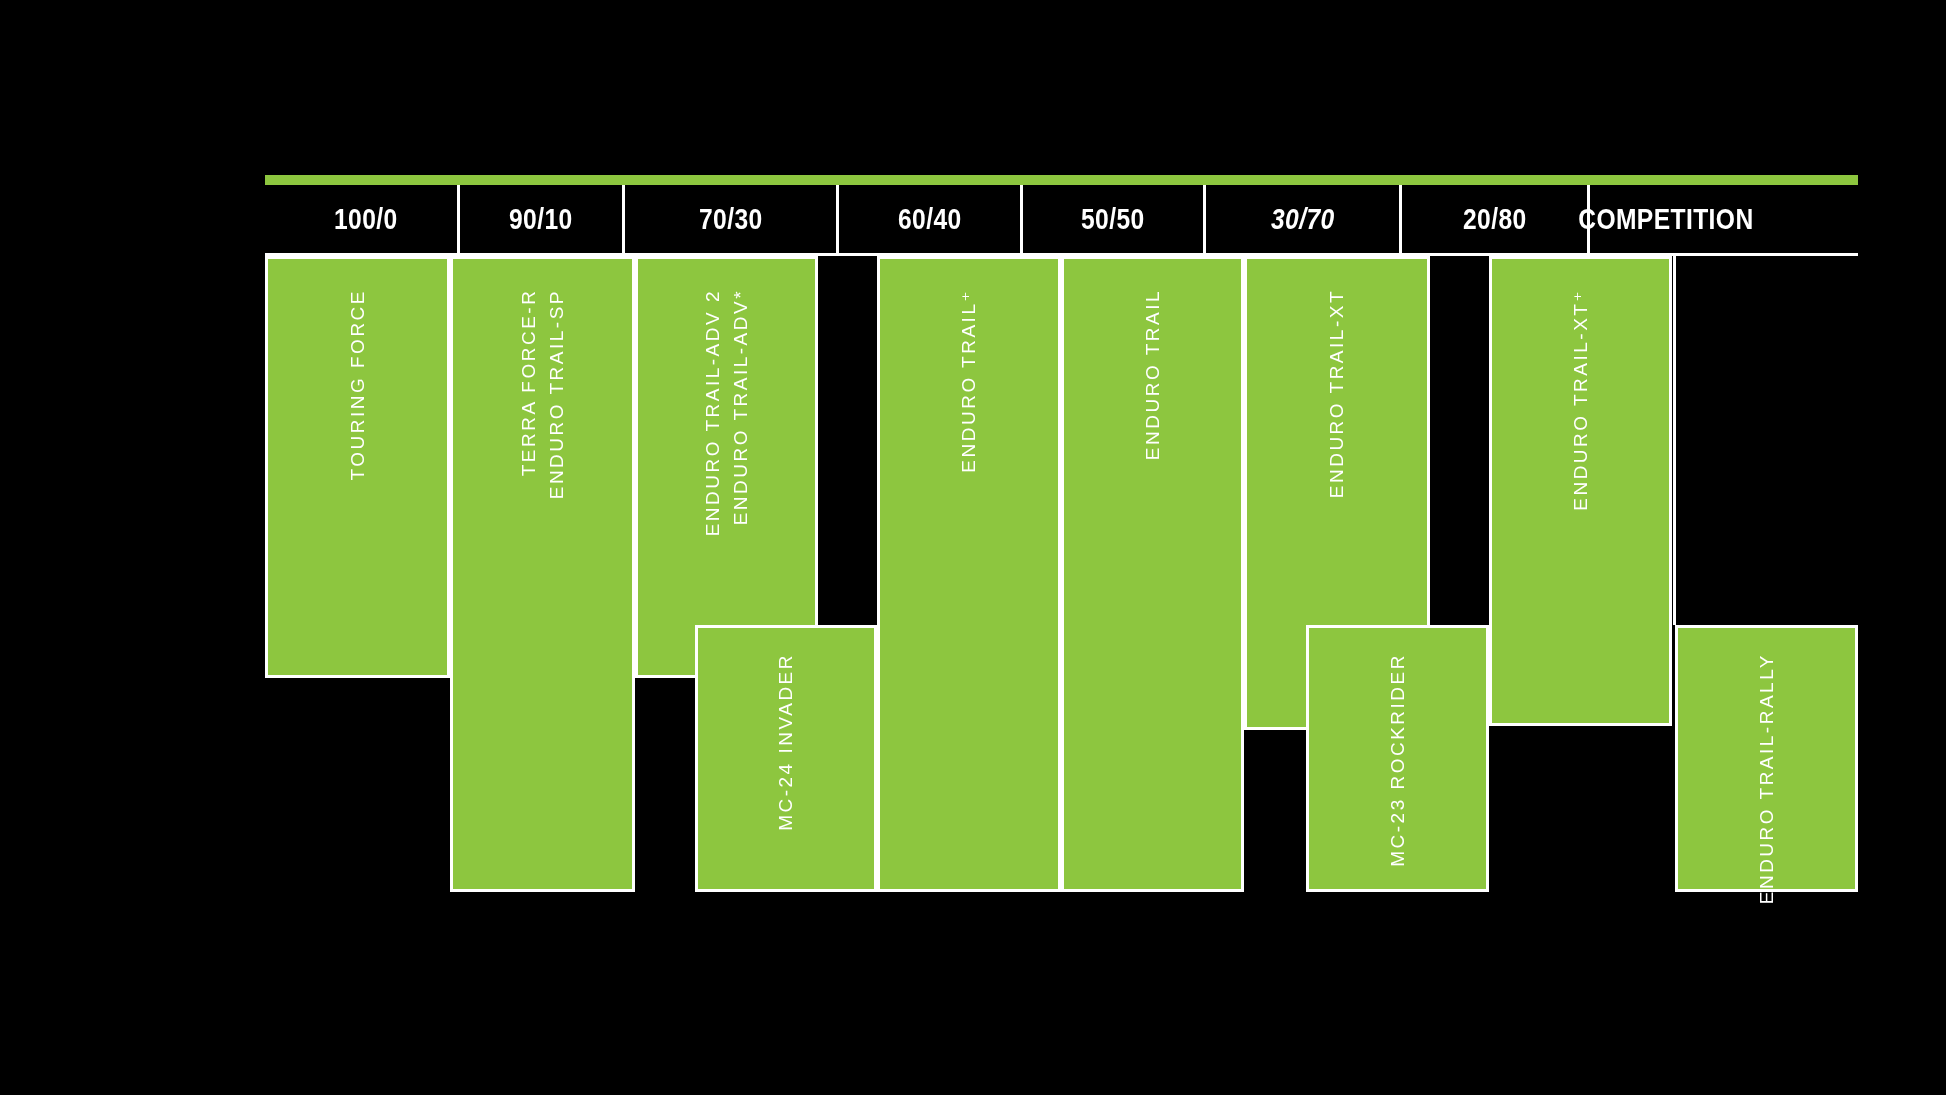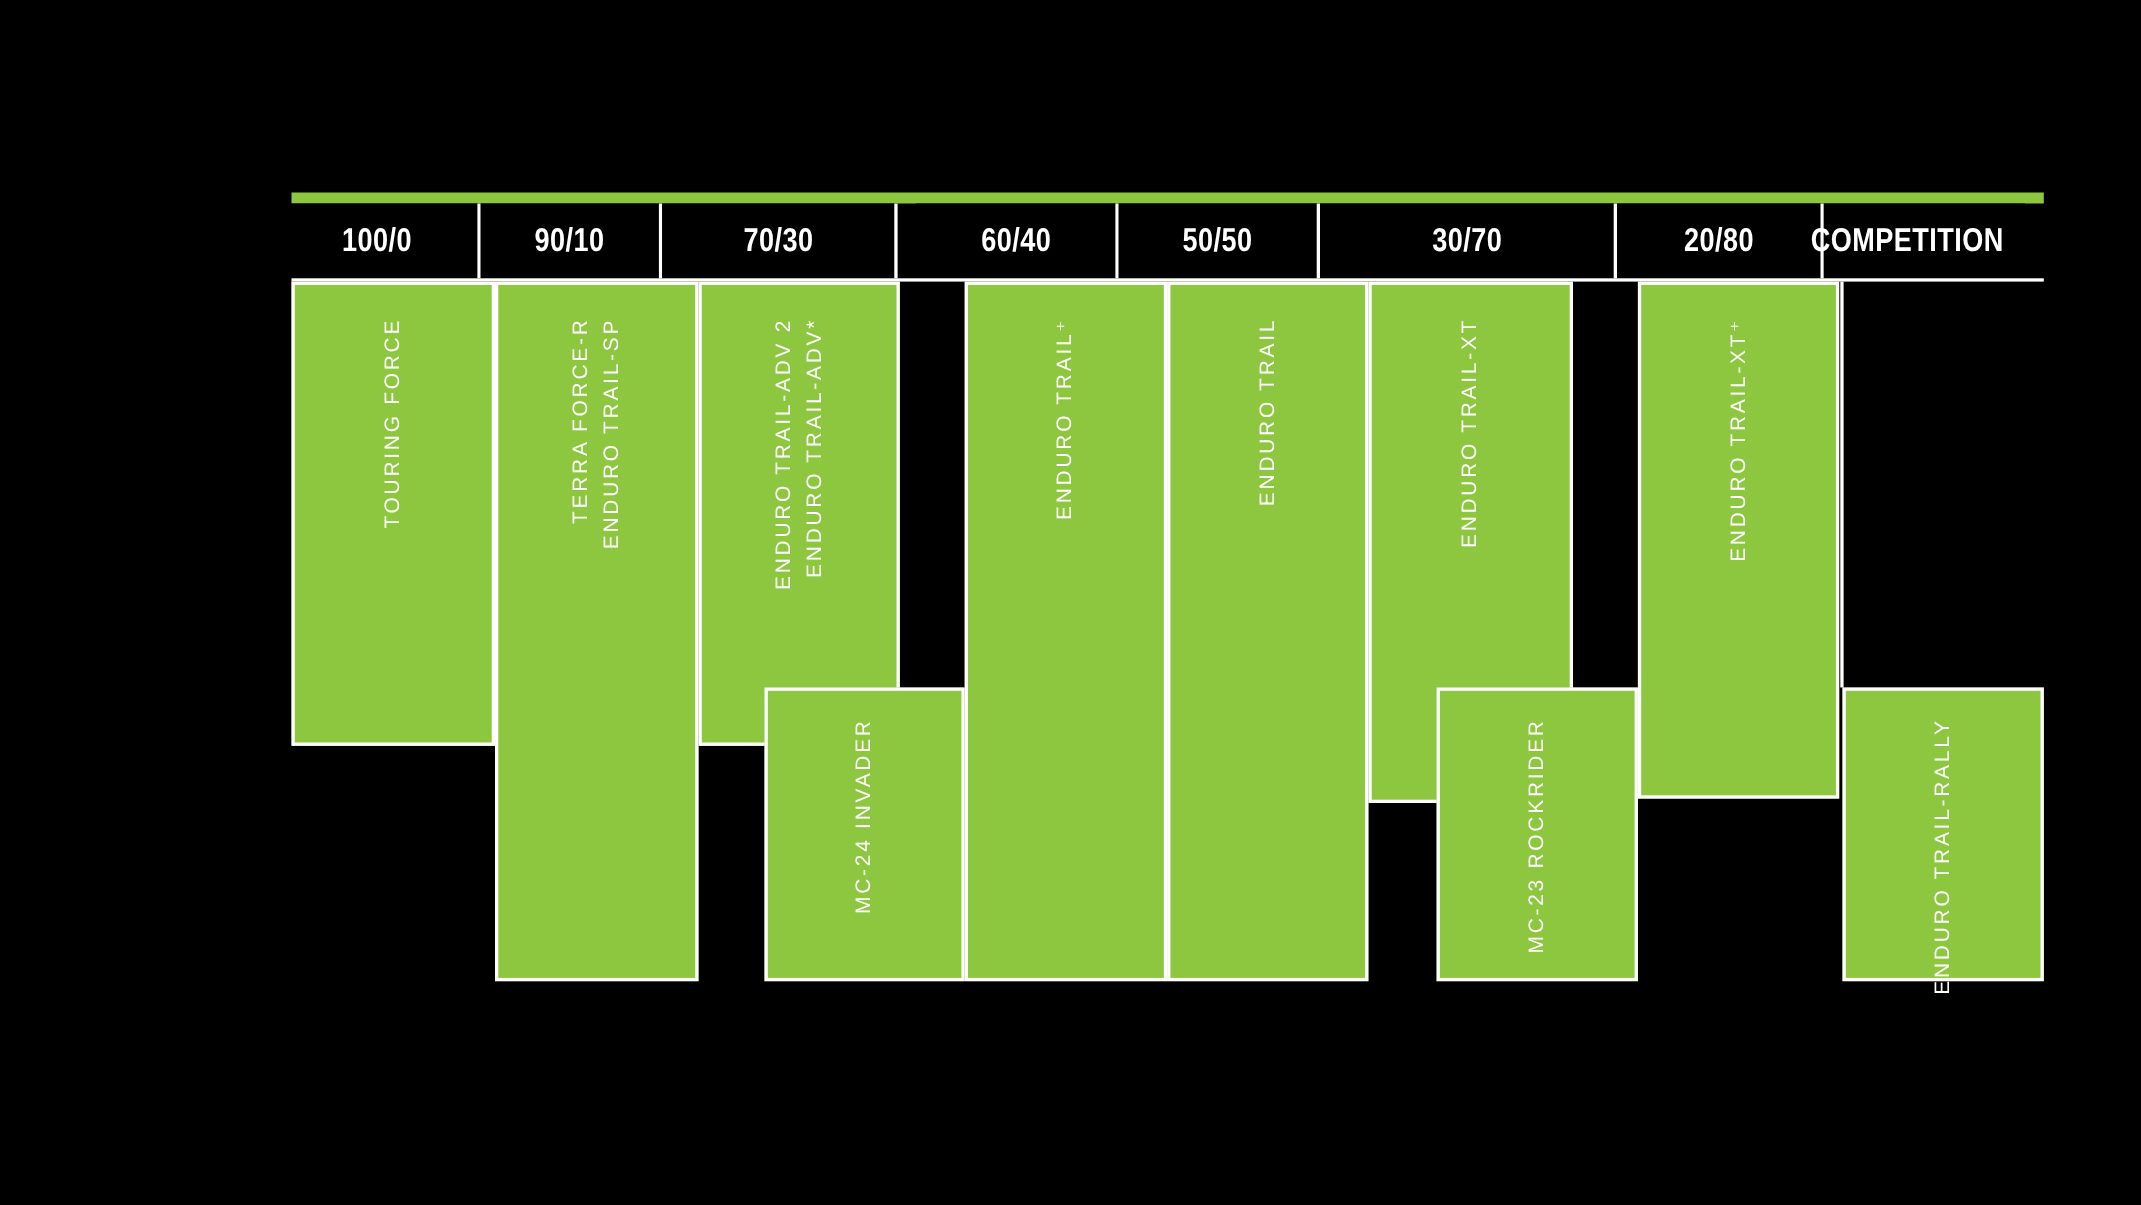--- a/index.html
+++ b/index.html
@@ -15,33 +15,33 @@
     overflow:hidden;
     font-family:"Liberation Sans","DejaVu Sans",sans-serif;
   }
   
   .accent-bar{
     position:absolute;left:265px;top:175px;width:1593px;height:10px;
     background:var(--green);
   }
   
   .header-row{
-    position:absolute;left:252px;top:185px;width:1593px;height:68px;
+    position:absolute;left:275px;top:185px;width:1593px;height:68px;
     display:flex;
   }
   .header-cell{
     height:100%;
     display:flex;align-items:center;justify-content:center;
     border-right:3px solid var(--white);
     box-sizing:border-box;
     background:var(--black);
   }
   .header-cell:last-child{border-right:none;justify-content:flex-end;}
-  .hc-0{width:185px;} .hc-1{width:165px;} .hc-2{width:214px;} .hc-3{width:184px;margin-left:17px;}
-  .hc-4{width:183px;align-items:center;} .hc-5{width:270px;} .hc-6{width:188px;} .hc-7{width:183px;}
+  .hc-0{width:185px;} .hc-1{width:165px;} .hc-2{width:214px;} .hc-3{width:184px;}
+  .hc-4{width:183px;align-items:center;} .hc-5{width:196px;font-style:italic;} .hc-6{width:188px;} .hc-7{width:183px;}
   .header-label{
     color:var(--white);
     font-weight:700;
     font-size:30px;
     letter-spacing:0.5px;
     transform:scaleX(0.82);
     white-space:nowrap;
   }
   .header-underline{
     position:absolute;left:265px;top:253px;width:1593px;height:3px;

